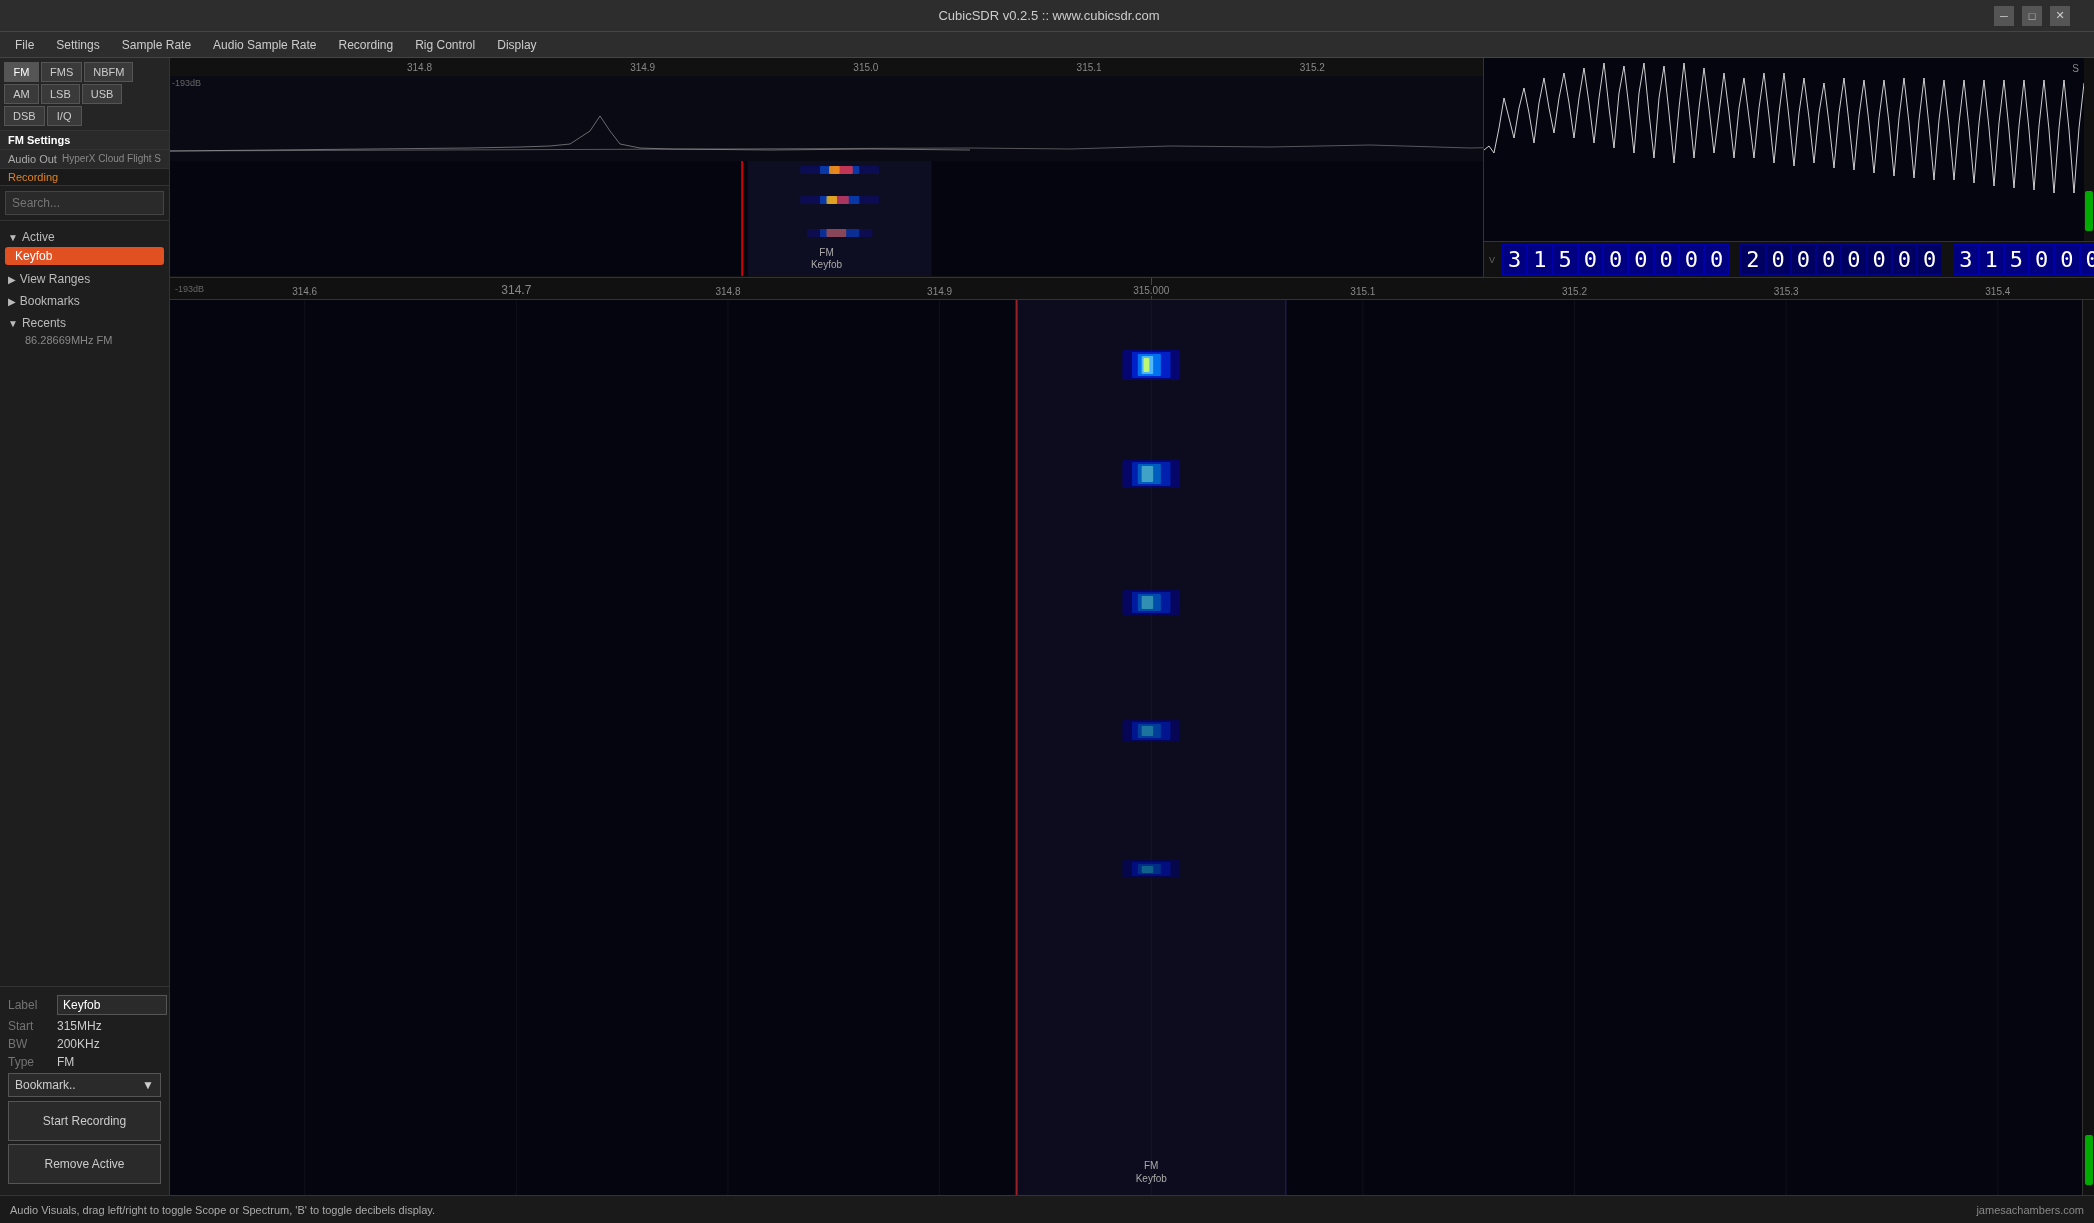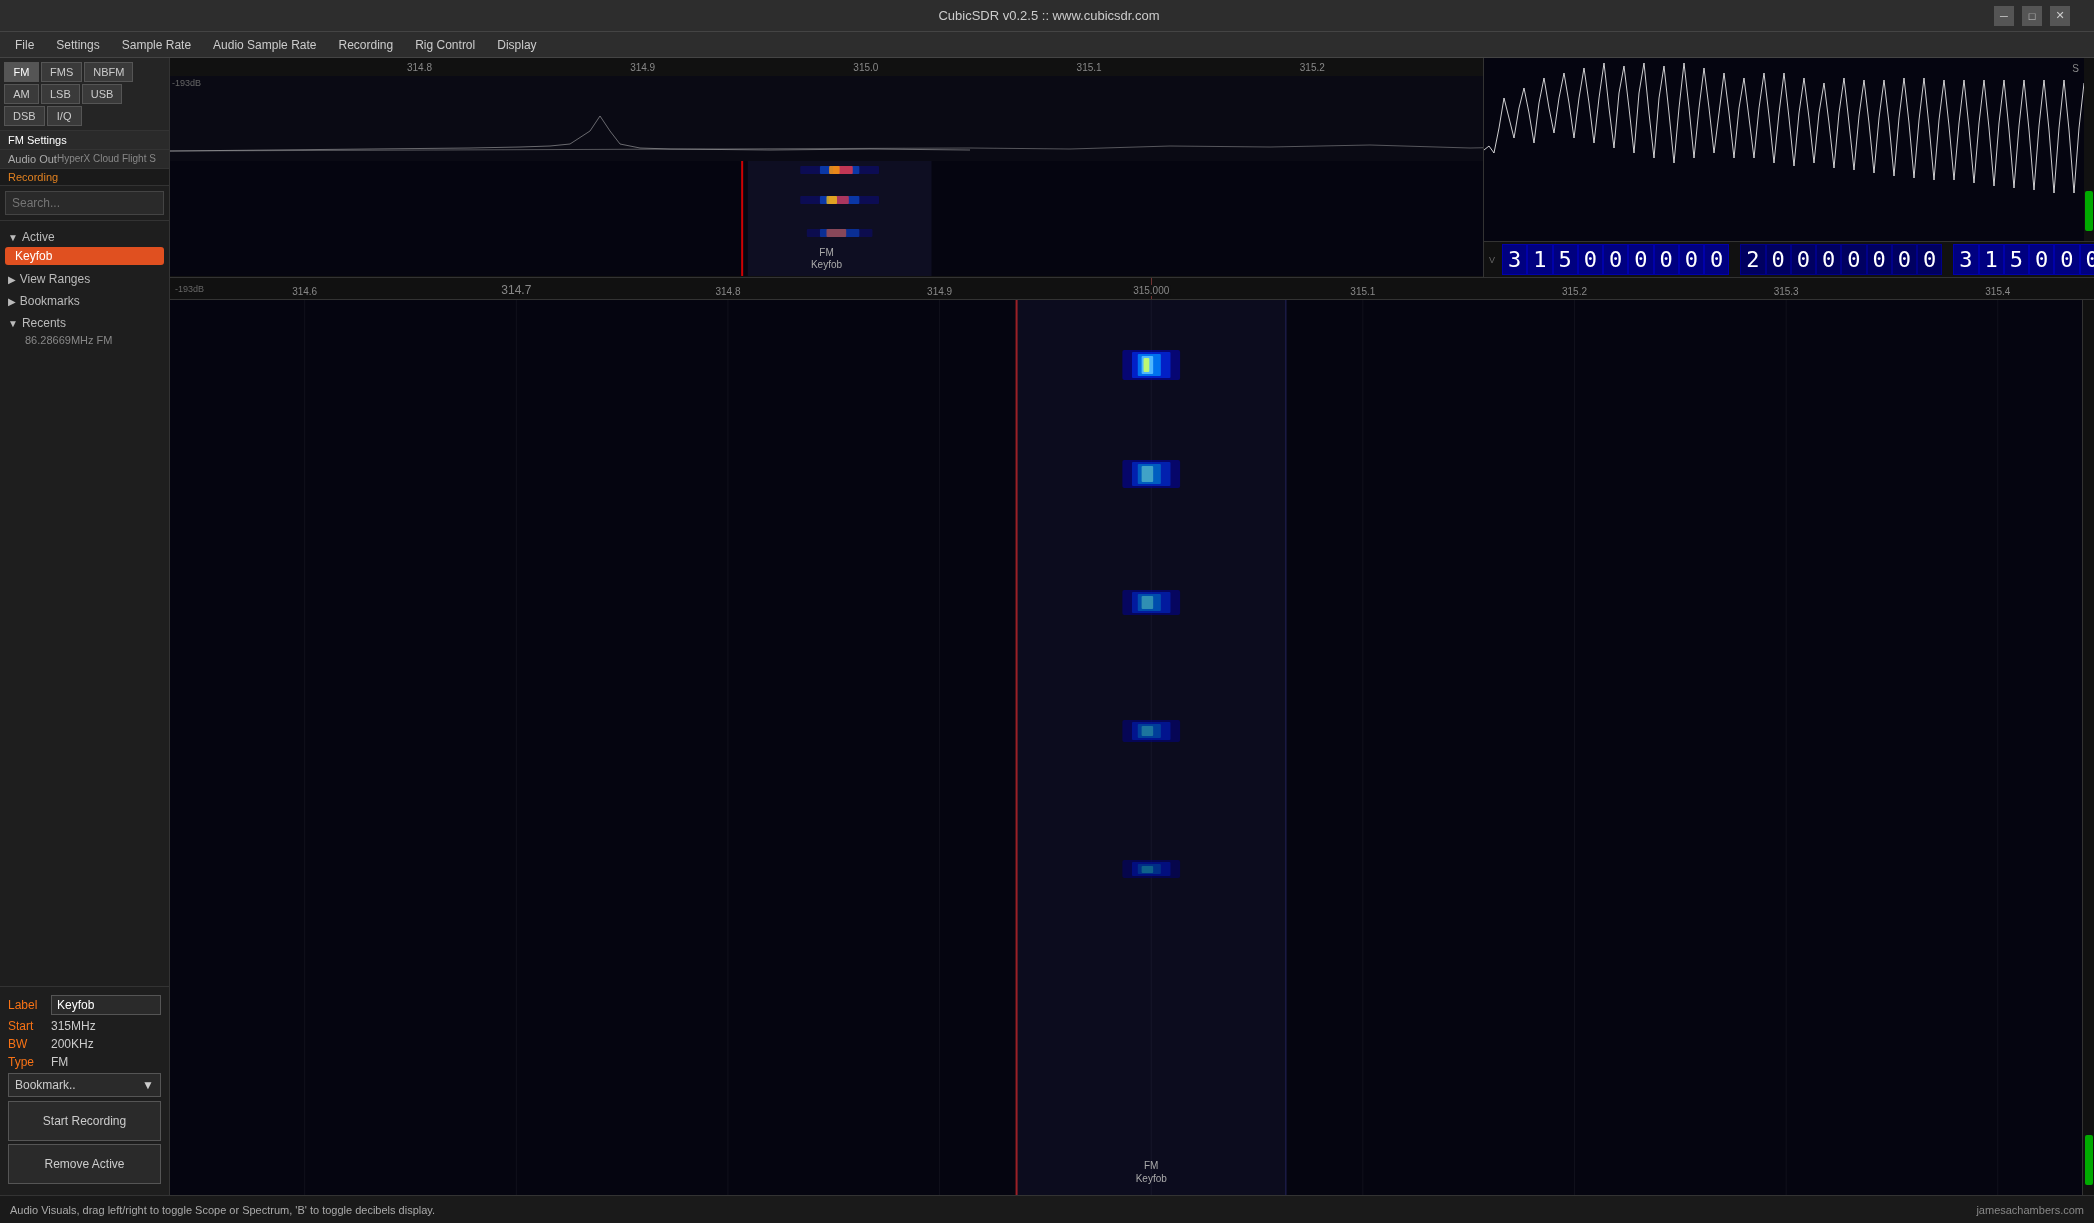--- a/index.html
+++ b/index.html
@@ -107,21 +107,21 @@
     #fm-settings-tab {
       background: #2a2a2a;
       padding: 3px 8px;
       font-size: 11px;
       color: #aaa;
       border-bottom: 1px solid #333;
       display: flex;
       gap: 10px;
       align-items: center;
     }
-    #fm-settings-tab span { cursor: pointer; }
+    #fm-settings-tab span { cursor: pointer; font-weight: bold; }
     #fm-settings-tab span:first-child { color: #fff; }
 
     
     #search-box {
       padding: 5px;
       background: #1e1e1e;
       border-bottom: 1px solid #333;
     }
     #search-input {
       width: 100%;
@@ -175,21 +175,21 @@
       padding: 8px;
       background: #1e1e1e;
       border-top: 1px solid #333;
     }
     .info-row {
       display: flex;
       align-items: center;
       margin-bottom: 4px;
       font-size: 12px;
     }
-    .info-label { color: #f97316; margin-right: 8px; min-width: 35px; }
+    .info-label { color: #737373; margin-right: 14px; min-width: 35px; }
     .info-value { color: #ccc; }
     .label-input {
       background: #2a2a2a;
       border: 1px solid #555;
       color: #fff;
       padding: 2px 5px;
       font-size: 12px;
       width: 110px;
     }
     .bookmark-dropdown {
@@ -354,21 +354,21 @@
       <button class="mode-btn">AM</button>
       <button class="mode-btn">LSB</button>
       <button class="mode-btn">USB</button>
       <button class="mode-btn">DSB</button>
       <button class="mode-btn">I/Q</button>
     </div>
 
     <div id="fm-settings-tab">
       <span>FM Settings</span>
     </div>
-    <div style="background:#2a2a2a; padding:3px 8px; font-size:11px; color:#aaa; border-bottom:1px solid #333; display:flex; gap:0;">
+    <div style="background:#2a2a2a; padding:3px 8px; font-size:11px; color:#aaa; border-bottom:1px solid #333; display:flex; gap:0;justify-content:space-between;">
       <span>Audio Out</span>
       <span style="color:#888; font-size:10px;">HyperX Cloud Flight S</span>
     </div>
 
     <div style="background:#1a1a1a; padding:2px 8px; font-size:11px; color:#e08020; border-bottom:1px solid #333; display:flex; align-items:center;">
       <span>Recording</span>
     </div>
 
     <div id="search-box">
       <input type="text" id="search-input" class="label-input" style="width: 100%;" placeholder="Search...">

